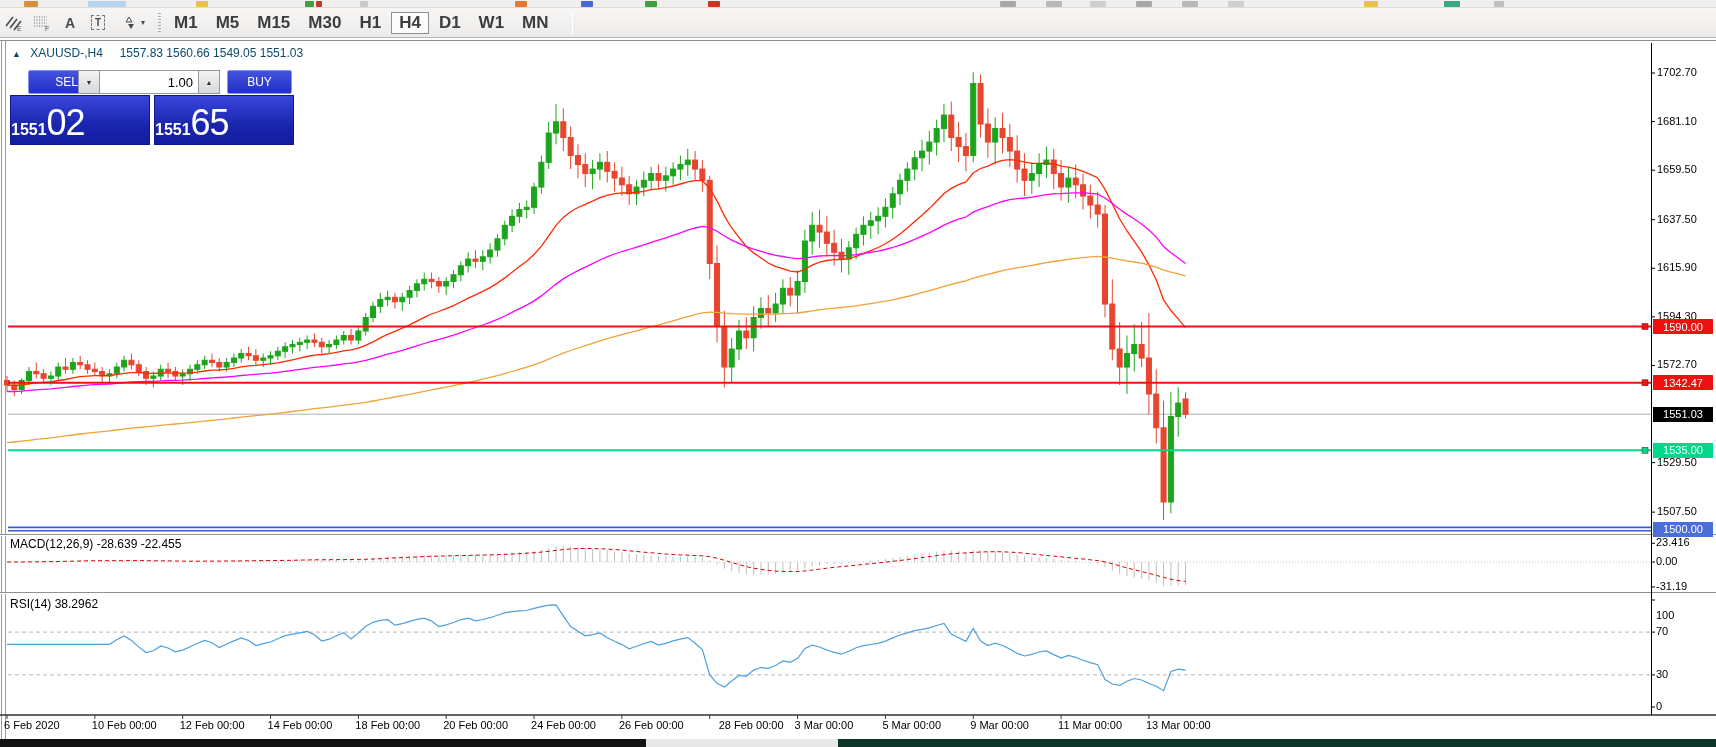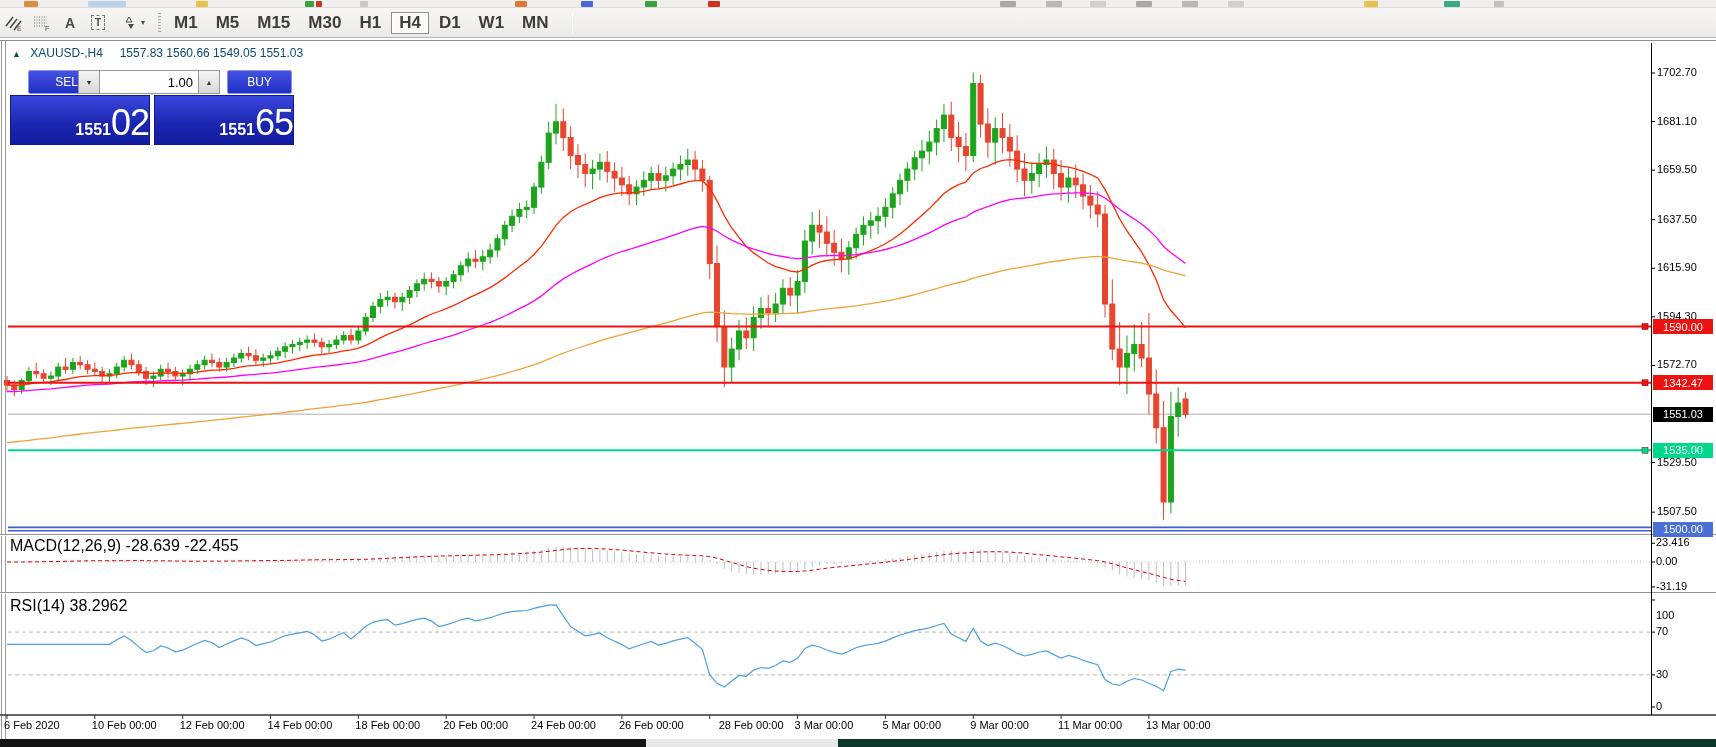--- a/index.html
+++ b/index.html
@@ -45,30 +45,30 @@
   .tp-buy  { left:217px; width:65px; }
   .tp-spin-btn { position:absolute; top:0; width:22px; height:24px; font-size:7px; color:#333;
     background:linear-gradient(#f4f4f4,#d8d8d8); border:1px solid #979797;
     display:flex; align-items:center; justify-content:center; }
   .tp-input { position:absolute; left:90px; top:0; width:98px; height:24px;
     border:1px solid #979797; border-left:none; border-right:none;
     font-size:13px; text-align:right; padding-right:5px; font-family:"Liberation Sans",sans-serif; }
   .tp-prices { position:absolute; left:0; top:25px; height:50px; width:284px; }
   .tp-price-box { position:absolute; top:0; height:50px; width:140px; color:#fff;
     background:linear-gradient(#3a47dd,#1a25ae 60%,#141da0);
-    border:1px solid #10188a; display:flex; align-items:baseline; justify-content:flex-end;
+    border:1px solid #10188a; display:flex; align-items:baseline; justify-content:flex-start;
     padding-top:8px; }
   .tp-price-box .small { font-size:16px; font-weight:bold; line-height:38px; }
   .tp-price-box .big { font-size:36px; font-weight:400; line-height:38px; letter-spacing:-1px; }
 
   
   .ptick { position:absolute; left:1657px; font-size:11px; color:#000; white-space:nowrap; }
   .pbadge { position:absolute; left:1653px; width:60px; height:15px; font-size:11px;
     color:#fff; display:flex; align-items:center; justify-content:center; white-space:nowrap; }
-  .ind-label { position:absolute; left:10px; font-size:16px; color:#000; white-space:nowrap; }
+  .ind-label { position:absolute; left:10px; font-size:12px; color:#000; white-space:nowrap; }
   .tlabel { position:absolute; font-size:11px; color:#000; white-space:nowrap; top:678px; }
 
   .bottom-bar { position:absolute; left:0; top:698px; width:1716px; height:9px; background:#141414; }
   .bb-seg { position:absolute; top:0; height:9px; }
 
   svg text { font-family:"Liberation Sans",sans-serif; }
 </style>
 </head>
 <body>
 

